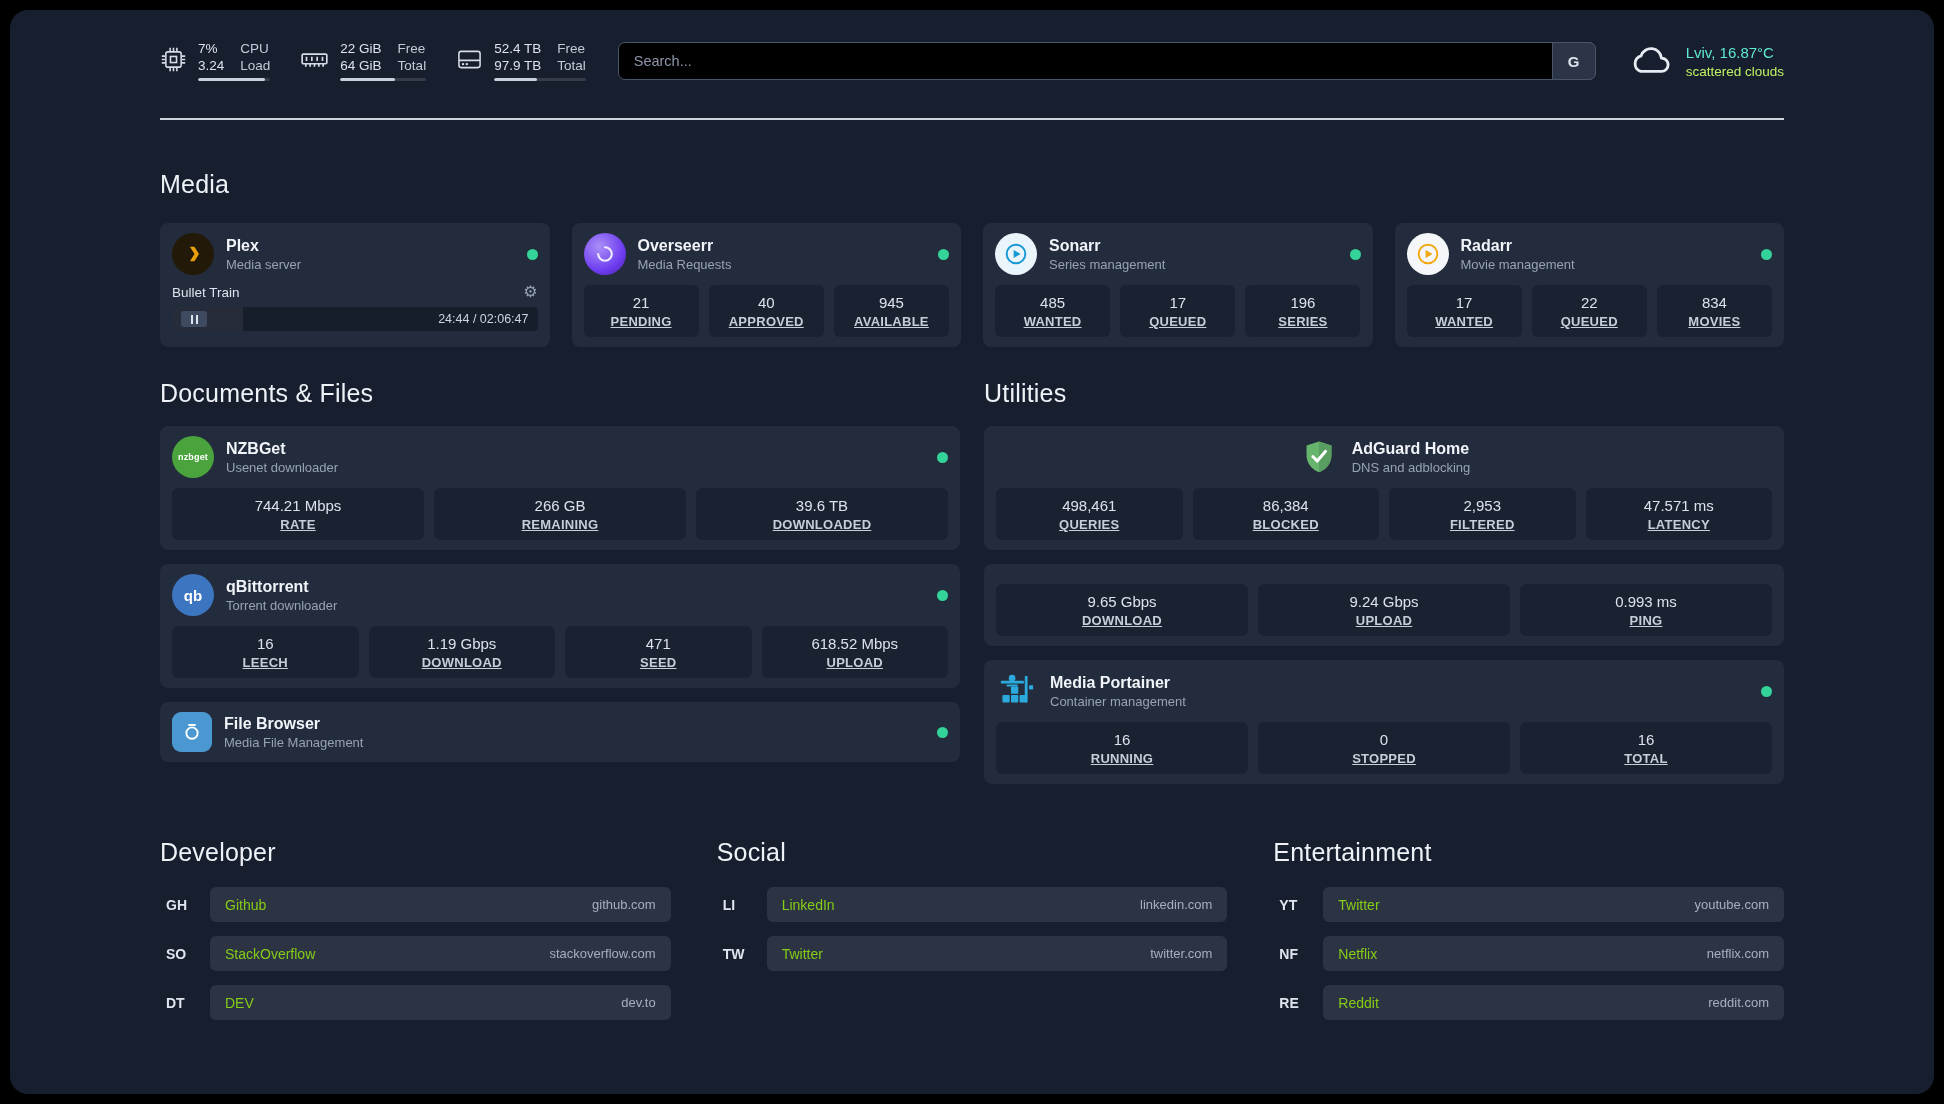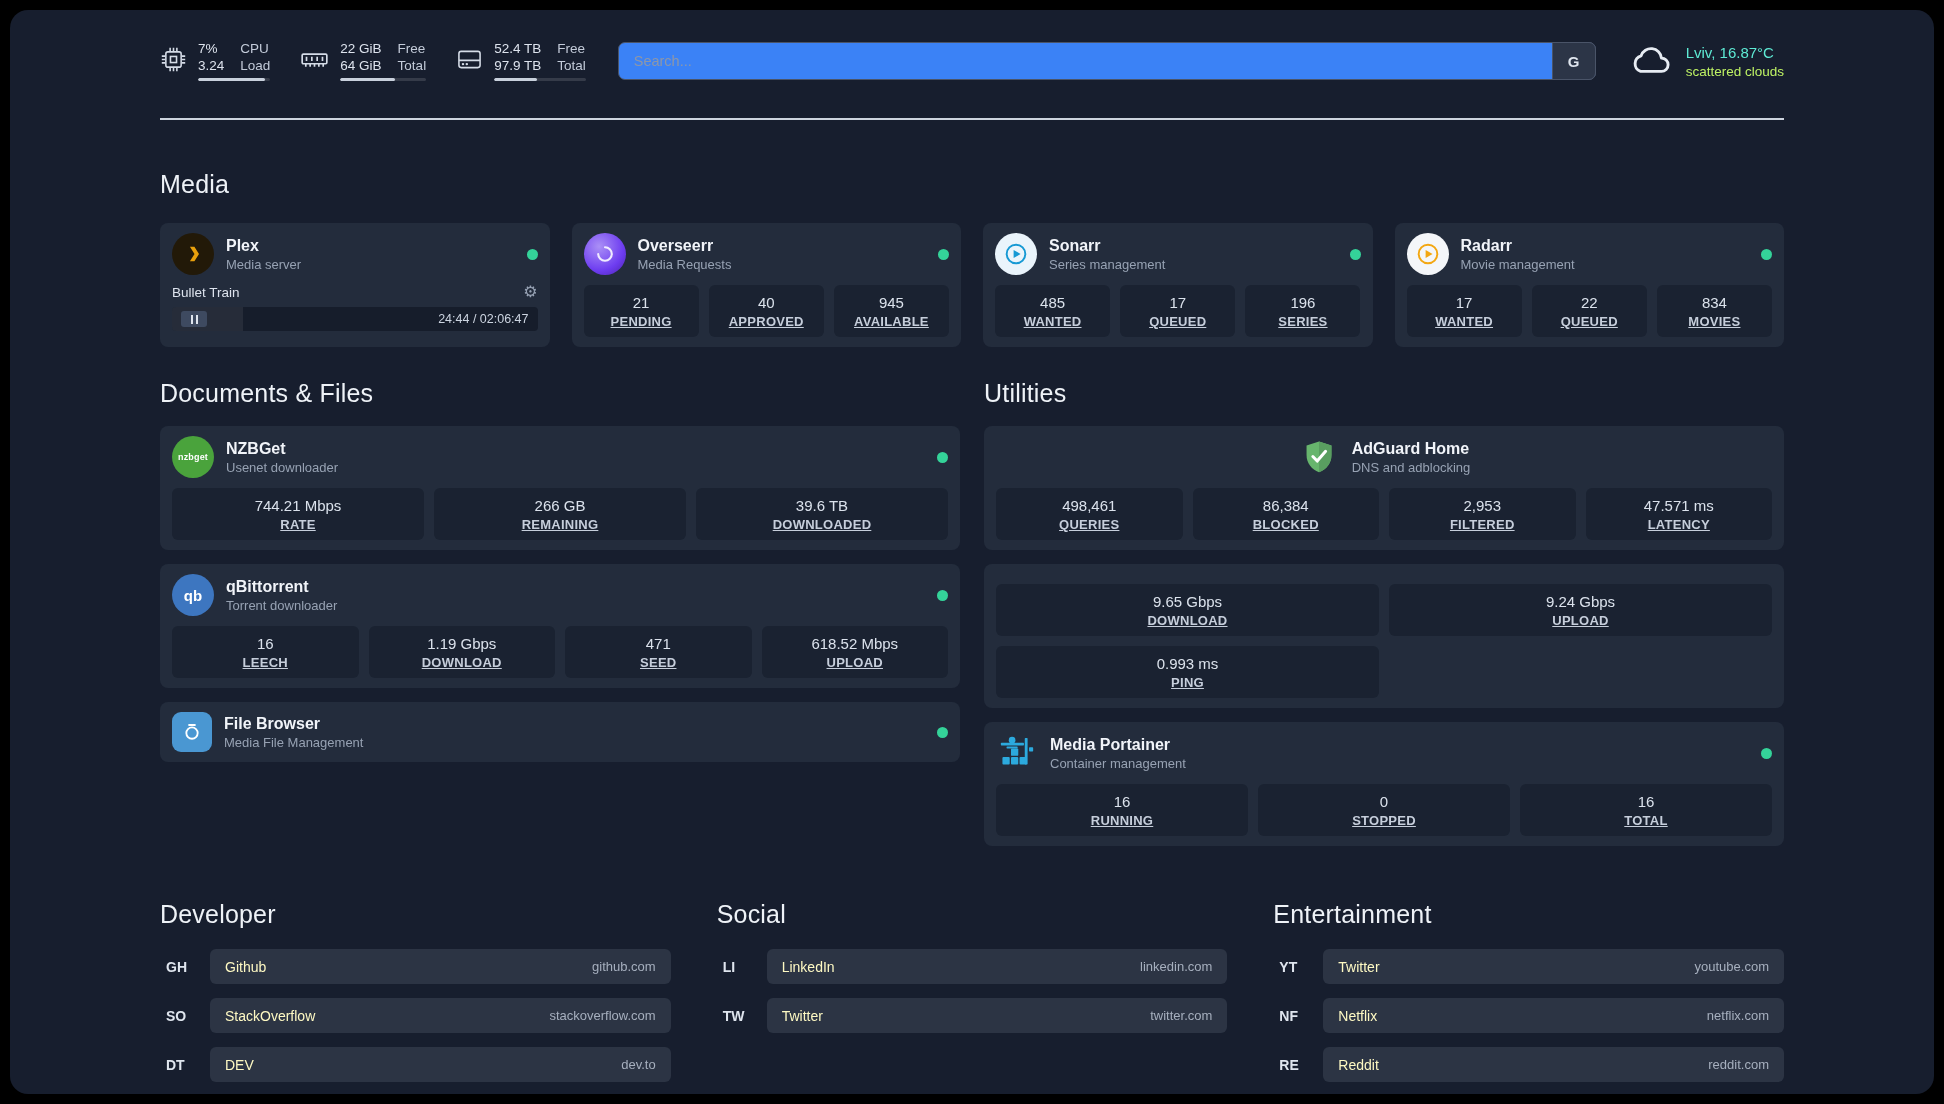--- a/index.html
+++ b/index.html
@@ -12,21 +12,21 @@
   .resources { display:flex; align-items:center; gap:30px; }
   .res { display:flex; align-items:center; gap:11px; }
   .res-cols { display:flex; gap:16px; }
   .res-col { display:flex; flex-direction:column; row-gap:2px; }
   .res-val { font-size:13.5px; color:#dde3ed; white-space:nowrap; }
   .res-lab { font-size:13.5px; color:#c3cbd9; white-space:nowrap; }
   .res-bar { margin-top:5px; height:3.5px; border-radius:2px; background:rgba(255,255,255,.13); overflow:hidden; }
   .res-fill { height:100%; background:#c8d0dc; border-radius:2px; }
 
   .searchwrap { flex:1; margin:0 32px; position:relative; height:38px; }
-  .searchwrap input { width:100%; height:100%; background:#3b82f6; border:1.5px solid #4a5468; border-radius:7px; color:#e4e9f1; font-size:14.5px; padding:0 58px 0 15px; outline:none; font-family:inherit; }
+  .searchwrap input { width:100%; height:100%; background:#000000; border:1.5px solid #4a5468; border-radius:7px; color:#e4e9f1; font-size:14.5px; padding:0 58px 0 15px; outline:none; font-family:inherit; }
   .searchwrap input::placeholder { color:#8d97a9; }
   .gbtn { position:absolute; top:0; right:0; height:100%; width:44px; background:#2c3547; border:1.5px solid #4a5468; border-radius:0 7px 7px 0; color:#dfe5ee; font-size:15px; font-weight:600; cursor:pointer; font-family:inherit; }
 
   .weather { display:flex; align-items:center; gap:12px; }
   .wx-loc { font-size:15px; color:#5eead4; }
   .wx-cond { font-size:13.5px; color:#bef264; margin-top:3px; }
 
   .divider { margin-top:36px; border-bottom:2px solid rgba(221,228,238,.92); }
 
   
@@ -77,21 +77,21 @@
   .nzb-t { color:#fff; font-size:9px; font-weight:700; letter-spacing:.02em; }
   .qb-t { color:#fff; font-size:15px; font-weight:700; }
 
   
   .bookmarks { display:grid; grid-template-columns:repeat(3,1fr); gap:46px; margin-top:54px; }
   .bm-col h2 { margin-bottom:20px; }
   .bm-list { display:flex; flex-direction:column; gap:14px; }
   .bm-item { display:flex; align-items:stretch; height:35px; cursor:pointer; text-decoration:none; }
   .bm-abbr { width:50px; display:flex; align-items:center; padding-left:6px; font-size:14px; font-weight:600; color:#dfe5ee; }
   .bm-body { flex:1; background:#2c3444; border-radius:6px; display:flex; align-items:center; justify-content:space-between; padding:0 15px; min-width:0; }
-  .bm-name { font-size:14px; color:#fef9c3; }
+  .bm-name { font-size:14px; color:#84cc16; }
   .bm-url { font-size:13px; color:#a6afbe; }
 </style>
 </head>
 <body>
 
 <div class="page">
 
   <header class="topbar">
     <div class="resources" id="resources">
         <div class="res">
@@ -404,21 +404,21 @@
                 <div class="stat-value">2,953</div>
                 <div class="stat-label">FILTERED</div>
               </div>
               <div class="stat">
                 <div class="stat-value">47.571 ms</div>
                 <div class="stat-label">LATENCY</div>
               </div>
             </div>
           </div>
           <div class="card">
-            <div class="stats" style="grid-template-columns: repeat(2, 1fr);">
+            <div class="stats" style="grid-template-columns: repeat(3, 1fr);">
               <div class="stat">
                 <div class="stat-value">9.65 Gbps</div>
                 <div class="stat-label">DOWNLOAD</div>
               </div>
               <div class="stat">
                 <div class="stat-value">9.24 Gbps</div>
                 <div class="stat-label">UPLOAD</div>
               </div>
               <div class="stat">
                 <div class="stat-value">0.993 ms</div>

